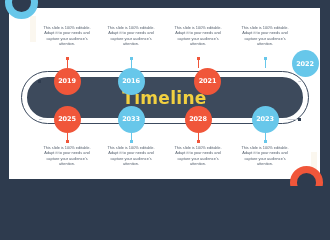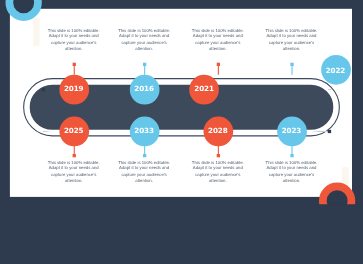--- a/index.html
+++ b/index.html
@@ -202,35 +202,36 @@
     <div class="corner-bar bar-top-left"></div>
     <div class="corner-bar bar-bottom-right"></div>
 
     <div class="track-outline"></div>
     <div class="track-body"></div>
     <div class="track-rail rail-top"></div>
     <div class="track-rail rail-bottom"></div>
     <div class="rail-cap cap-top"></div>
     <div class="rail-cap cap-bottom"></div>
 
+    <div class="timeline-title">Timeline</div>
 
     <div id="nodes-layer">
         <div class="node node-red" style="left: 44.5px; top: 59.5px;">
           <span class="node-year">2019</span>
         </div>
         <div class="stem stem-red" style="left: 58px; top: 51px; height: 9px;"></div>
         <div class="stem-dot dot-red" style="left: 57px; top: 49px;"></div>
         <div class="note" style="left: 29px; top: 17px;">This slide is 100% editable. Adapt it to your needs and capture your audience's attention.</div>
         <div class="node node-blue" style="left: 108.5px; top: 59.5px;">
           <span class="node-year">2016</span>
         </div>
         <div class="stem stem-blue" style="left: 122px; top: 51px; height: 9px;"></div>
         <div class="stem-dot dot-blue" style="left: 121px; top: 49px;"></div>
         <div class="note" style="left: 93px; top: 17px;">This slide is 100% editable. Adapt it to your needs and capture your audience's attention.</div>
-        <div class="node node-red" style="left: 163px; top: 59.5px;">
+        <div class="node node-red" style="left: 185px; top: 59.5px;">
           <span class="node-year">2021</span>
         </div>
         <div class="stem stem-red" style="left: 189px; top: 51px; height: 9px;"></div>
         <div class="stem-dot dot-red" style="left: 188px; top: 49px;"></div>
         <div class="note" style="left: 160px; top: 17px;">This slide is 100% editable. Adapt it to your needs and capture your audience's attention.</div>
         <div class="node node-blue" style="left: 242.5px; top: 42px; margin-left: 40px;">
           <span class="node-year">2022</span>
         </div>
         <div class="stem stem-blue" style="left: 256px; top: 51px; height: 9px;"></div>
         <div class="stem-dot dot-blue" style="left: 255px; top: 49px;"></div>

